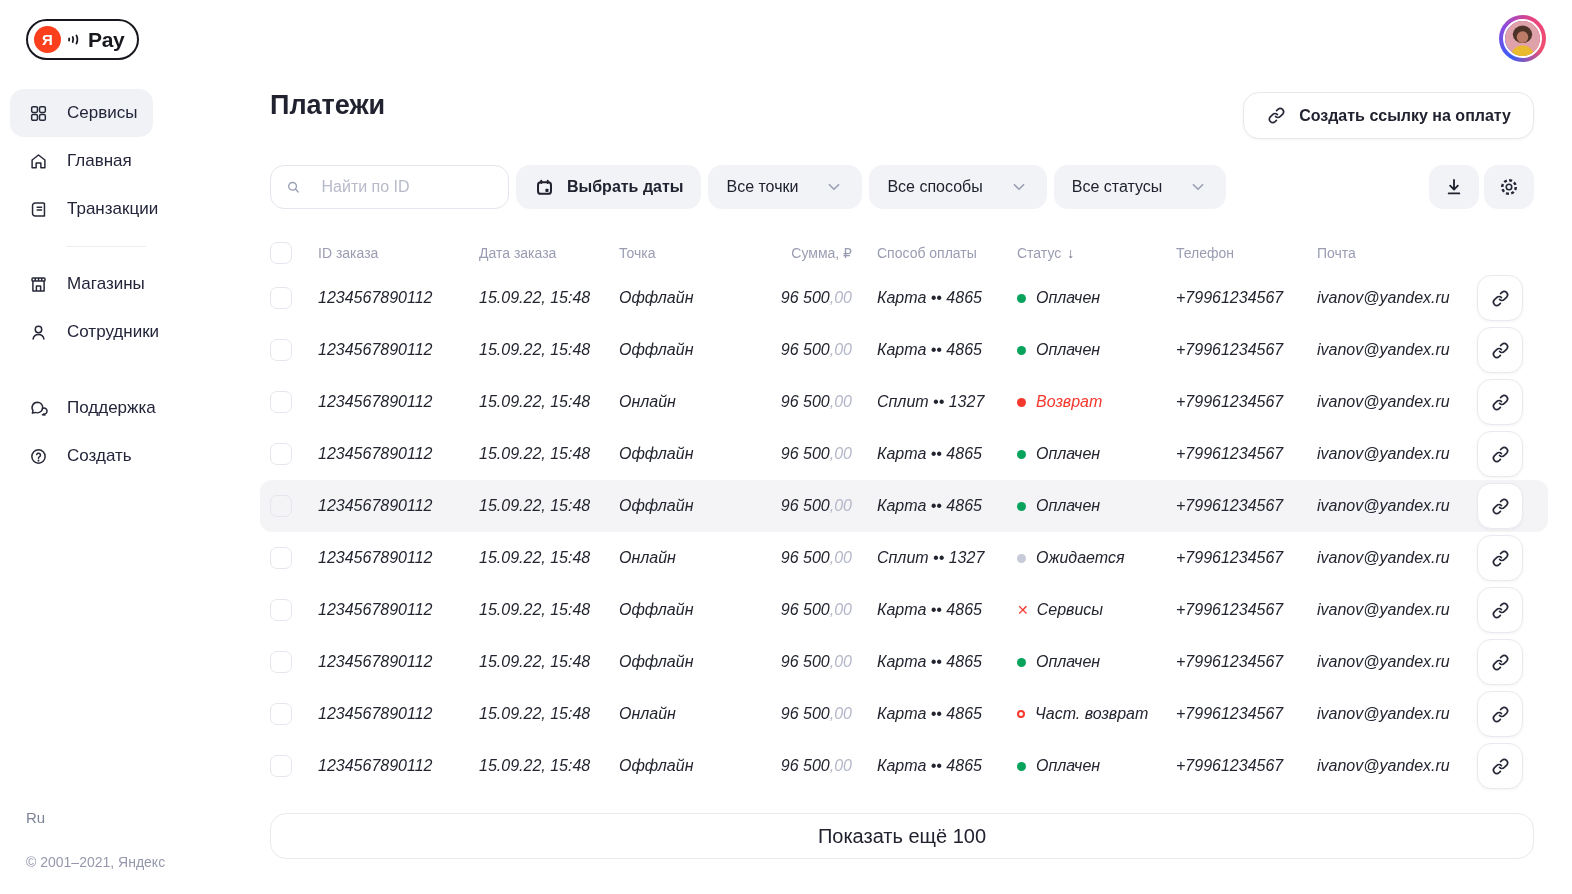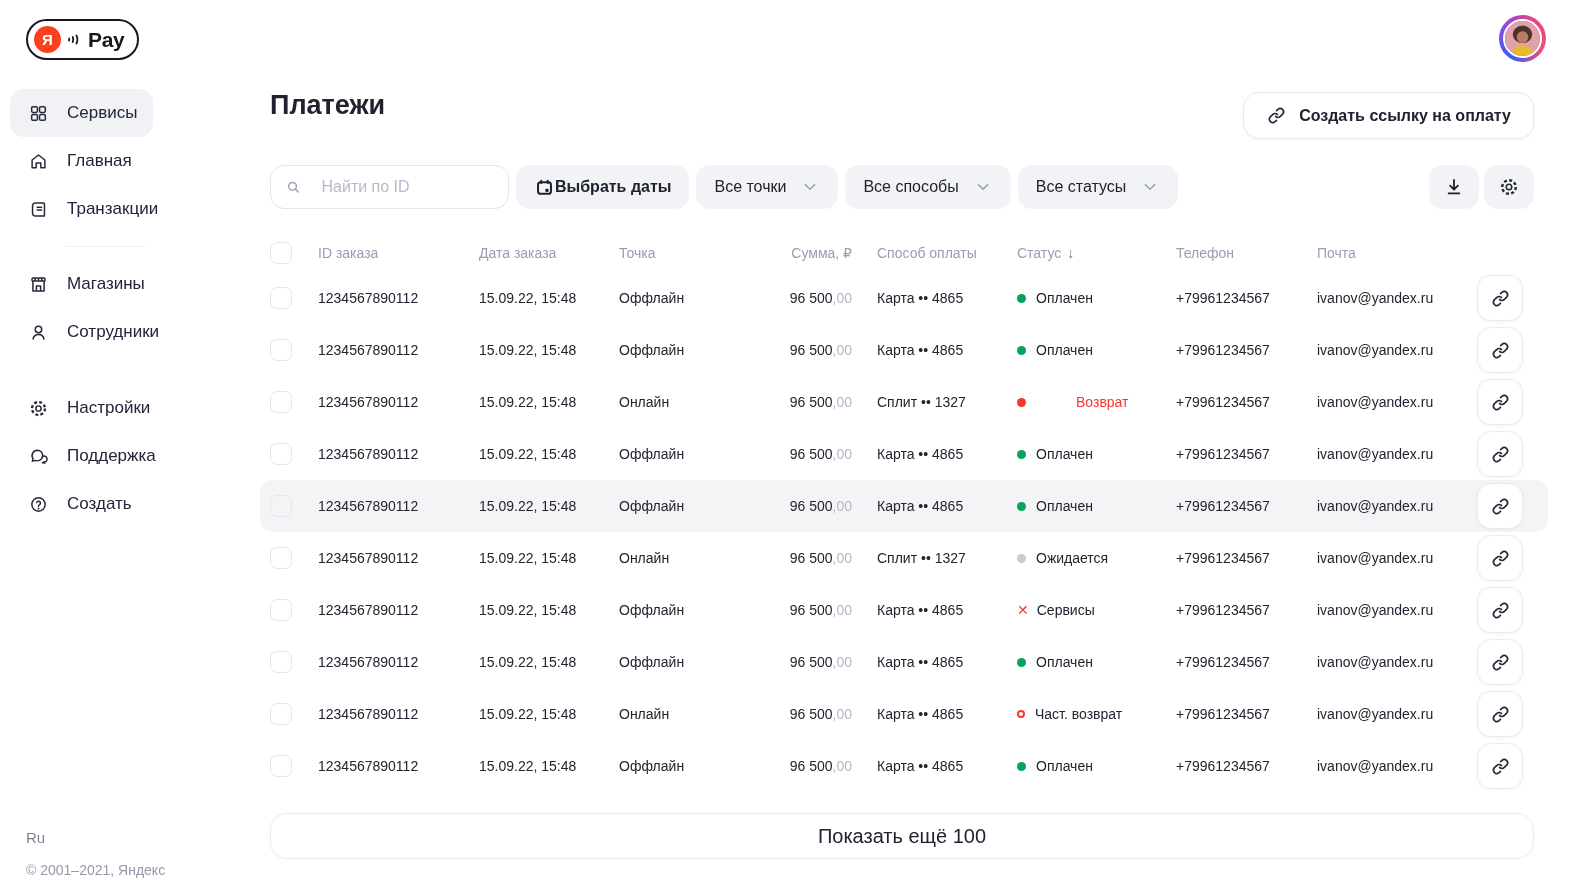--- a/index.html
+++ b/index.html
@@ -29,23 +29,23 @@
   .nav-item {
     display:flex; align-items:center; gap:18px; height:48px;
     margin:0 10px 0 10px; padding-left:18px; border-radius:14px; cursor:pointer;
     font-size:17px; color:#23253a; width:143px;
   }
   .nav-item.active { background:#f1f2f6; }
   .nav-ic { width:21px; height:21px; flex:0 0 21px; }
   .nav-divider { height:1px; background:#eceef3; margin:13px 0 13px 66px; width:80px; }
   .nav-gap { height:28px; }
 
-  .side-footer { position:absolute; left:26px; bottom:16px; }
+  .side-footer { position:absolute; left:26px; bottom:24px; }
   .side-lang { font-size:15px; color:#7f8398; cursor:pointer; }
-  .side-copy { font-size:14px; color:#9598ac; margin-top:16px; }
+  .side-copy { font-size:14px; color:#9598ac; margin-top:28px; }
 
   
   .page-title { position:absolute; top:90px; left:270px; font-size:27px; font-weight:bold; color:#20222f; }
   .avatar {
     position:absolute; top:15px; right:26px; width:47px; height:47px; border-radius:50%;
     background:conic-gradient(from 210deg, #3a5df5, #8a4be0, #e8447e, #f0506e, #3a5df5);
     display:flex; align-items:center; justify-content:center; cursor:pointer;
   }
   .avatar-inner { width:39px; height:39px; border-radius:50%; border:2px solid #fff; overflow:hidden; }
   .create-btn {
@@ -59,58 +59,58 @@
   
   .filters { position:absolute; top:165px; left:270px; right:38px; display:flex; gap:7px; align-items:center; }
   .search {
     width:239px; height:44px; border:1px solid #e4e6ee; border-radius:14px; background:#fff;
     display:flex; align-items:center; gap:20px; padding:0 14px;
   }
   .search input { border:none; outline:none; font-family:inherit; font-size:16px; color:#23253a; width:100%; background:transparent; }
   .search input::placeholder { color:#b7bac9; }
   .chip {
     height:44px; padding:0 18px; background:#f2f3f6; border-radius:14px;
-    display:flex; align-items:center; font-size:16px; color:#20222f;
+    display:flex; align-items:center; gap:12px; font-size:16px; color:#20222f;
     border:none; font-family:inherit; cursor:pointer; white-space:nowrap;
   }
   .chip.bold { font-weight:bold; }
   .chip .chev { margin-left:14px; }
   .icon-btn {
     width:50px; height:44px; background:#f2f3f6; border:none; border-radius:14px;
     display:flex; align-items:center; justify-content:center; cursor:pointer;
   }
   .toolbar-right { margin-left:auto; display:flex; gap:5px; }
 
   
   .table { position:absolute; top:233px; left:270px; width:1264px; }
   .trow {
     display:grid;
     grid-template-columns:48px 161px 140px 113px 120px 165px 159px 141px 1fr;
     align-items:center; position:relative;
   }
   .thead { height:39px; font-size:14px; color:#9a9db2; }
   .thead .cell { cursor:pointer; }
-  .row { height:52px; font-size:14px; color:#22242f; cursor:pointer; }
+  .row { height:52px; font-size:16px; color:#22242f; cursor:pointer;font-style:italic; }
   .row.hl::before {
     content:""; position:absolute; left:-10px; right:-14px; top:0; bottom:0;
     background:#f4f4f7; border-radius:12px; z-index:-1;
   }
   .cell.amount { text-align:right; }
   .cell.method { padding-left:25px; }
   .frac { color:#b4b7c9; }
   .checkbox {
     display:block; width:22px; height:22px; border:1.5px solid #e4e6ee; border-radius:7px;
     background:transparent; cursor:pointer;
   }
   .c-status { display:flex; align-items:center; }
   .s-icon { width:9px; height:9px; border-radius:50%; margin-right:10px; flex:0 0 auto; }
   .st-paid .s-icon { background:#07a35c; }
   .st-pending .s-icon { background:#c7cad9; }
   .st-refund .s-icon { background:#f5382e; }
-  .st-refund .s-label { color:#f5382e;margin-left:40px; }
+  .st-refund .s-label { color:#f5382e; }
   .st-cancelled .s-icon { width:auto; height:auto; background:none; border-radius:0; margin-right:8px; }
   .st-cancelled .s-icon::before { content:"✕"; color:#f43b30; font-weight:bold; font-size:14px; line-height:1; }
   .st-partial .s-icon { background:transparent; border:2.5px solid #f5382e; width:8px; height:8px; }
   .link-action {
     position:absolute; right:11px; top:3px; width:46px; height:46px;
     background:#fff; border:1px solid #e9eaef; border-radius:14px;
     display:flex; align-items:center; justify-content:center;
     box-shadow:0 1px 3px rgba(32,34,50,0.05); cursor:pointer; z-index:2;
   }
   .sort-arrow { margin-left:6px; color:#6f7288; font-size:14px; }
@@ -253,26 +253,20 @@
     <span class="nav-label">Магазины</span>
   </div>
 
   <div class="nav-item">
     <svg class="nav-ic">
           <use href="#i-person"></use>
         </svg>
     <span class="nav-label">Сотрудники</span>
   </div>
 <div class="nav-gap"></div>
-  <div class="nav-item">
-    <svg class="nav-ic">
-          <use href="#i-gear"></use>
-        </svg>
-    <span class="nav-label">Настройки</span>
-  </div>
 
   <div class="nav-item">
     <svg class="nav-ic">
           <use href="#i-chat"></use>
         </svg>
     <span class="nav-label">Поддержка</span>
   </div>
 
   <div class="nav-item">
     <svg class="nav-ic">

